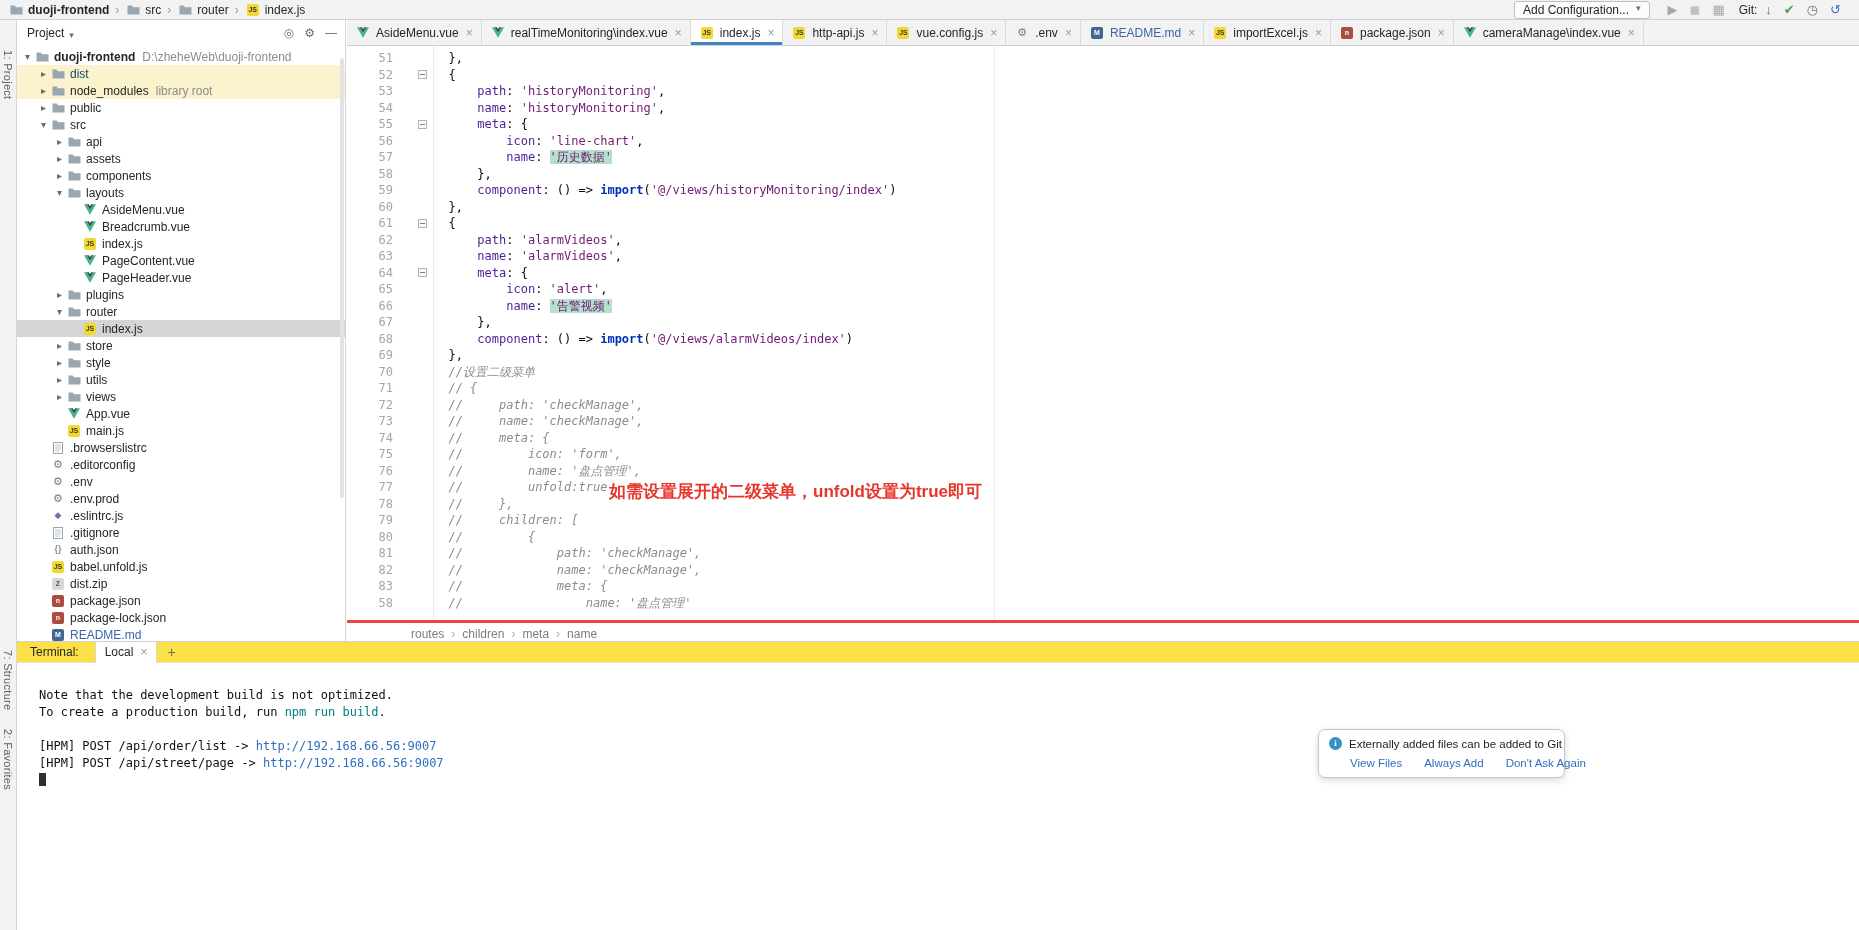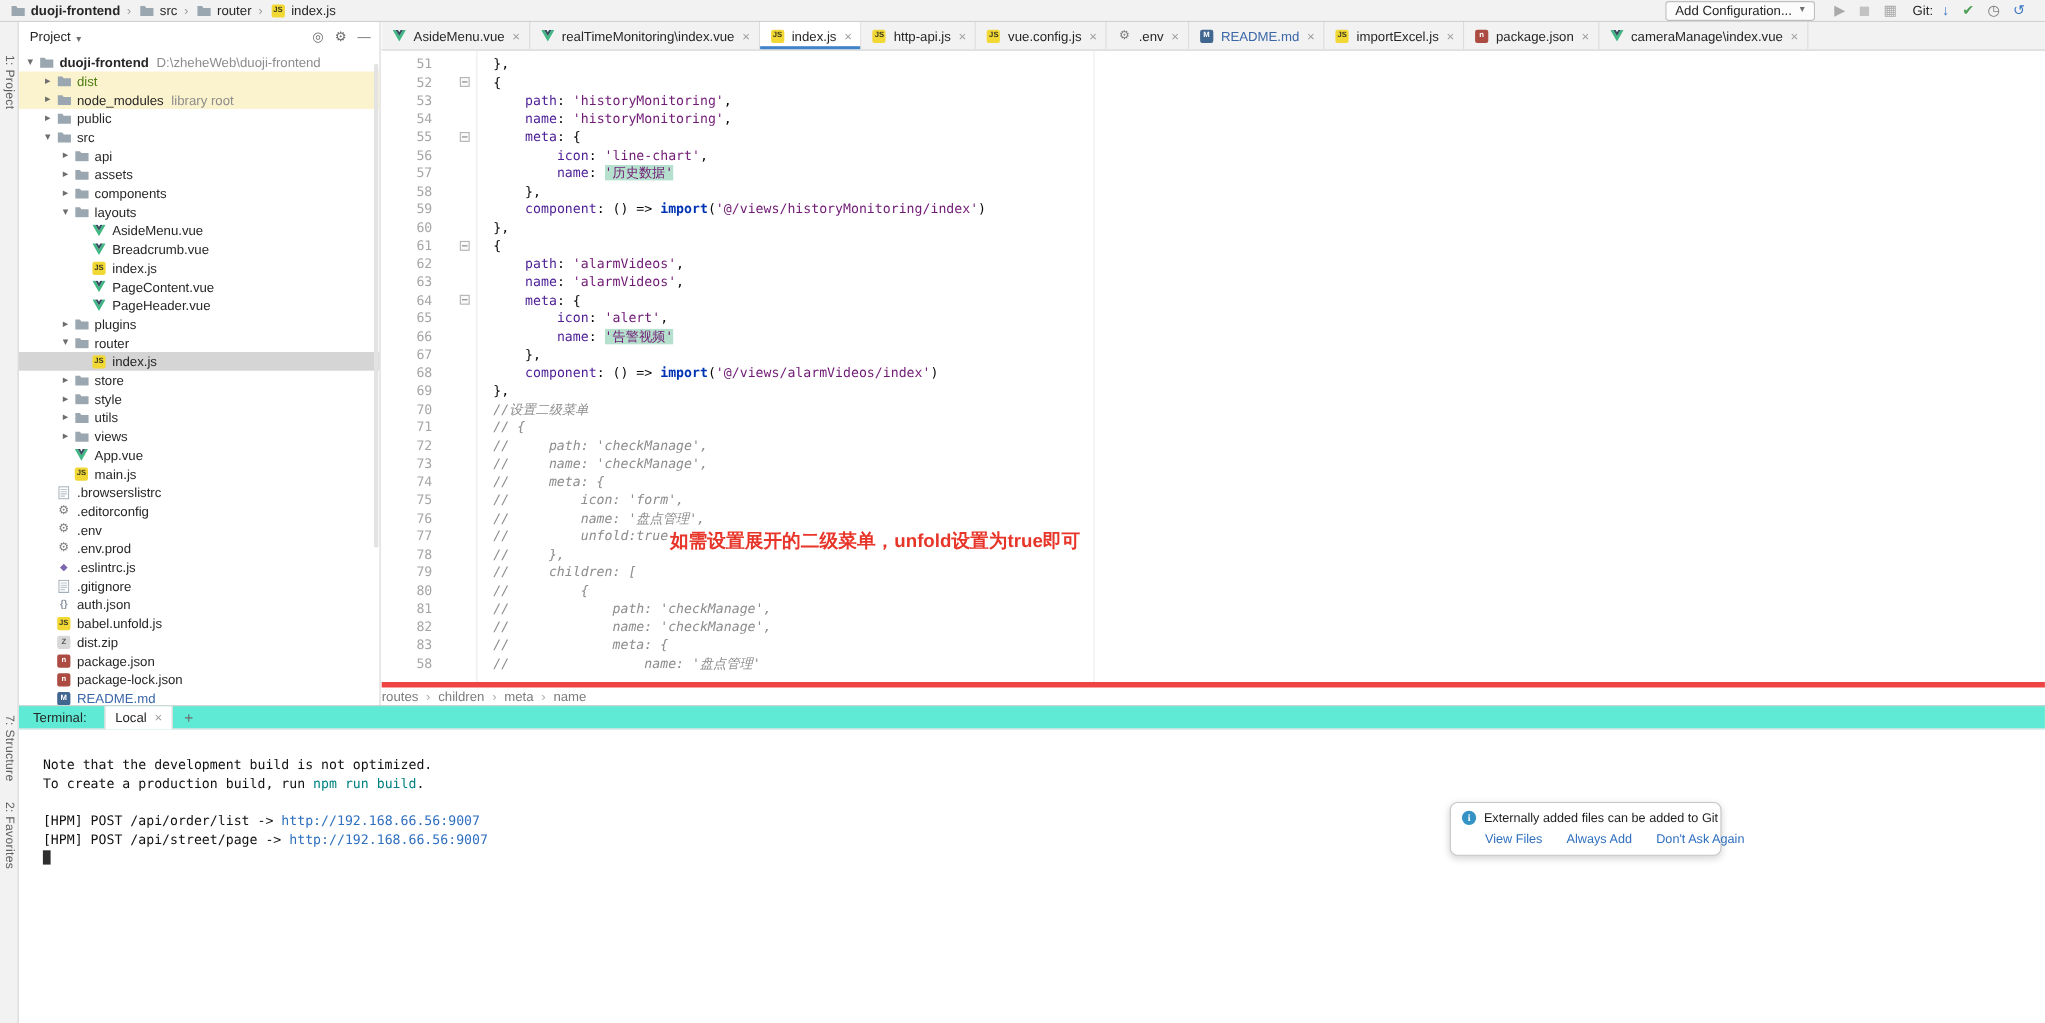--- a/index.html
+++ b/index.html
@@ -30,21 +30,21 @@
   #projhead{height:26px;display:flex;align-items:center;padding:0 8px 0 10px;flex:0 0 26px}
   .ptitle{display:flex;align-items:flex-end;gap:5px;cursor:default}
   .phicon{color:#6e6e6e;font-size:12px;margin-left:10px;cursor:default}
   #tree{flex:1;overflow:hidden;padding-top:2px;position:relative}
   .trow{height:17px;display:flex;align-items:center;white-space:nowrap;cursor:default}
   .tarrow{flex:0 0 13px;width:13px;text-align:center;color:#6e6e6e;font-size:10px;line-height:1}
   .tlabel{margin-left:4px;color:#262626}
   .tsuffix{margin-left:7px;color:#8c8c8c}
   .trow.root .tlabel{font-weight:bold}
   .trow.excluded{background:#fbf3cd}
-  .trow.excluded .tlabel{color:#4d7c0f}
+  .trow.excluded .tlabel{color:#0c4a6e}
   .trow.library{background:#fbf3cd}
   .trow.selected{background:#d5d5d5}
   .trow.vcsmod .tlabel{color:#3a66a8}
   #treescroll{position:absolute;right:1px;top:38px;width:4px;height:440px;background:#e3e3e3;border-radius:2px}
 
   
   .ic{width:16px;height:14px;flex:0 0 16px;display:inline-flex;align-items:center;justify-content:center}
   .fic{display:inline-flex;align-items:center;justify-content:center;width:12px;height:12px;border-radius:2px;font:700 7px/1 "Liberation Sans",sans-serif}
   .fjs{background:#f2d835;color:#3c3a20}
   .fjson{background:none;color:#8894a0;font-size:9px}
@@ -74,27 +74,27 @@
   .cl{height:16.5px}
   .tok-pl{color:#080808}
   .tok-pr{color:#4c1d95}
   .tok-str{color:#701a75}
   .tok-hl{background:#b5e0cd}
   .tok-kw{color:#0033b3;font-weight:bold}
   .tok-cm{color:#8c8c8c;font-style:italic}
   #guide{position:absolute;left:647px;top:0;bottom:0;width:1px;background:#ececec}
   #annotation{position:absolute;left:262px;top:438px;font-size:17px;font-weight:600;color:#e8352a;font-family:"Liberation Sans",sans-serif;white-space:nowrap}
 
-  #ebc{height:21px;flex:0 0 21px;border-top:5px solid #ef4444;display:flex;align-items:center;gap:7px;color:#7c7c7c;background:#fff}
+  #ebc{height:21px;flex:0 0 21px;border-top:3px solid #ef4444;display:flex;align-items:flex-end;gap:7px;padding-left:64px;color:#7c7c7c;background:#fff}
   .ebcsep{color:#ababab}
   .ebcitem{cursor:default}
 
   
   #terminal{position:absolute;left:17px;top:641px;right:0;bottom:0;background:#fff;display:flex;flex-direction:column;z-index:3}
-  #termbar{height:22px;flex:0 0 22px;background:#5eead4;border-top:1px solid #d1d1d1;border-bottom:1px solid #e2e2e2;display:flex;align-items:center;padding-left:13px}
+  #termbar{height:22px;flex:0 0 22px;background:#fde047;border-top:1px solid #d1d1d1;border-bottom:1px solid #e2e2e2;display:flex;align-items:center;padding-left:13px}
   .termtitle{margin-right:16px}
   .termtab{display:flex;align-items:center;gap:7px;height:21px;padding:0 9px;background:#fff;border-left:1px solid #d6d6d6;border-right:1px solid #d6d6d6;cursor:default}
   .termclose{color:#9a9a9a;font-size:12px}
   .termplus{color:#6e6e6e;font-size:14px;margin-left:10px;cursor:default}
   #termout{flex:1;padding:24px 0 0 22px;font-family:"DejaVu Sans Mono","Liberation Mono",monospace;font-size:12px;line-height:17px;color:#111;white-space:pre}
   .tln{height:17px}
   .taccent{color:#008080}
   .tlink{color:#2e6fbf;cursor:pointer}
   .tcursor{display:inline-block;width:7px;height:13px;background:#2f2f2f;vertical-align:-2px}
 

